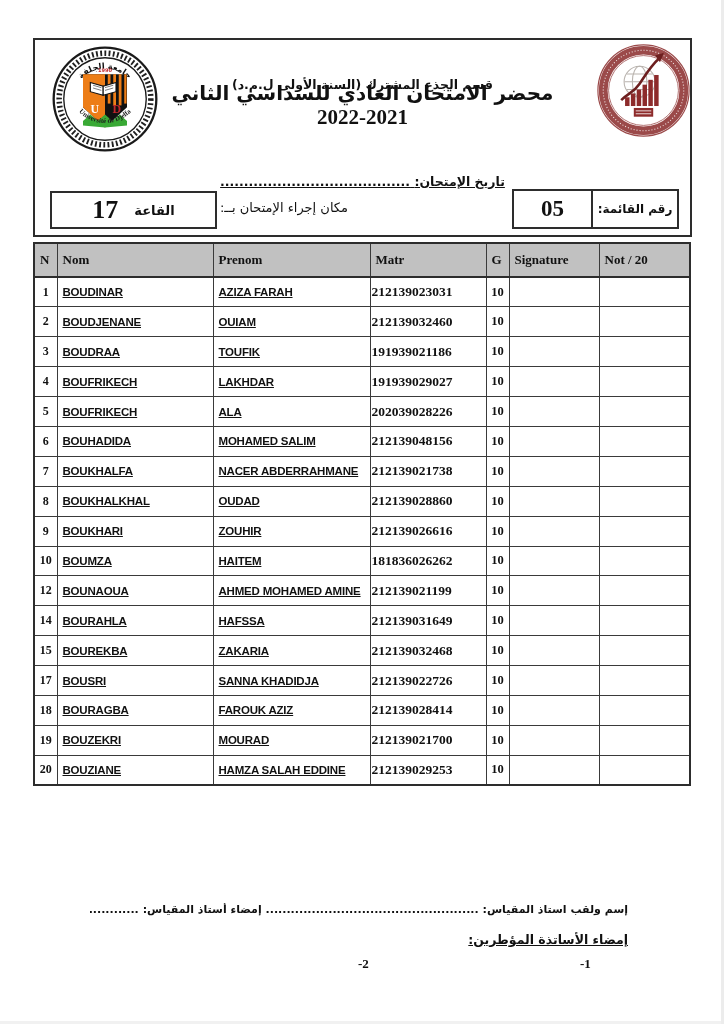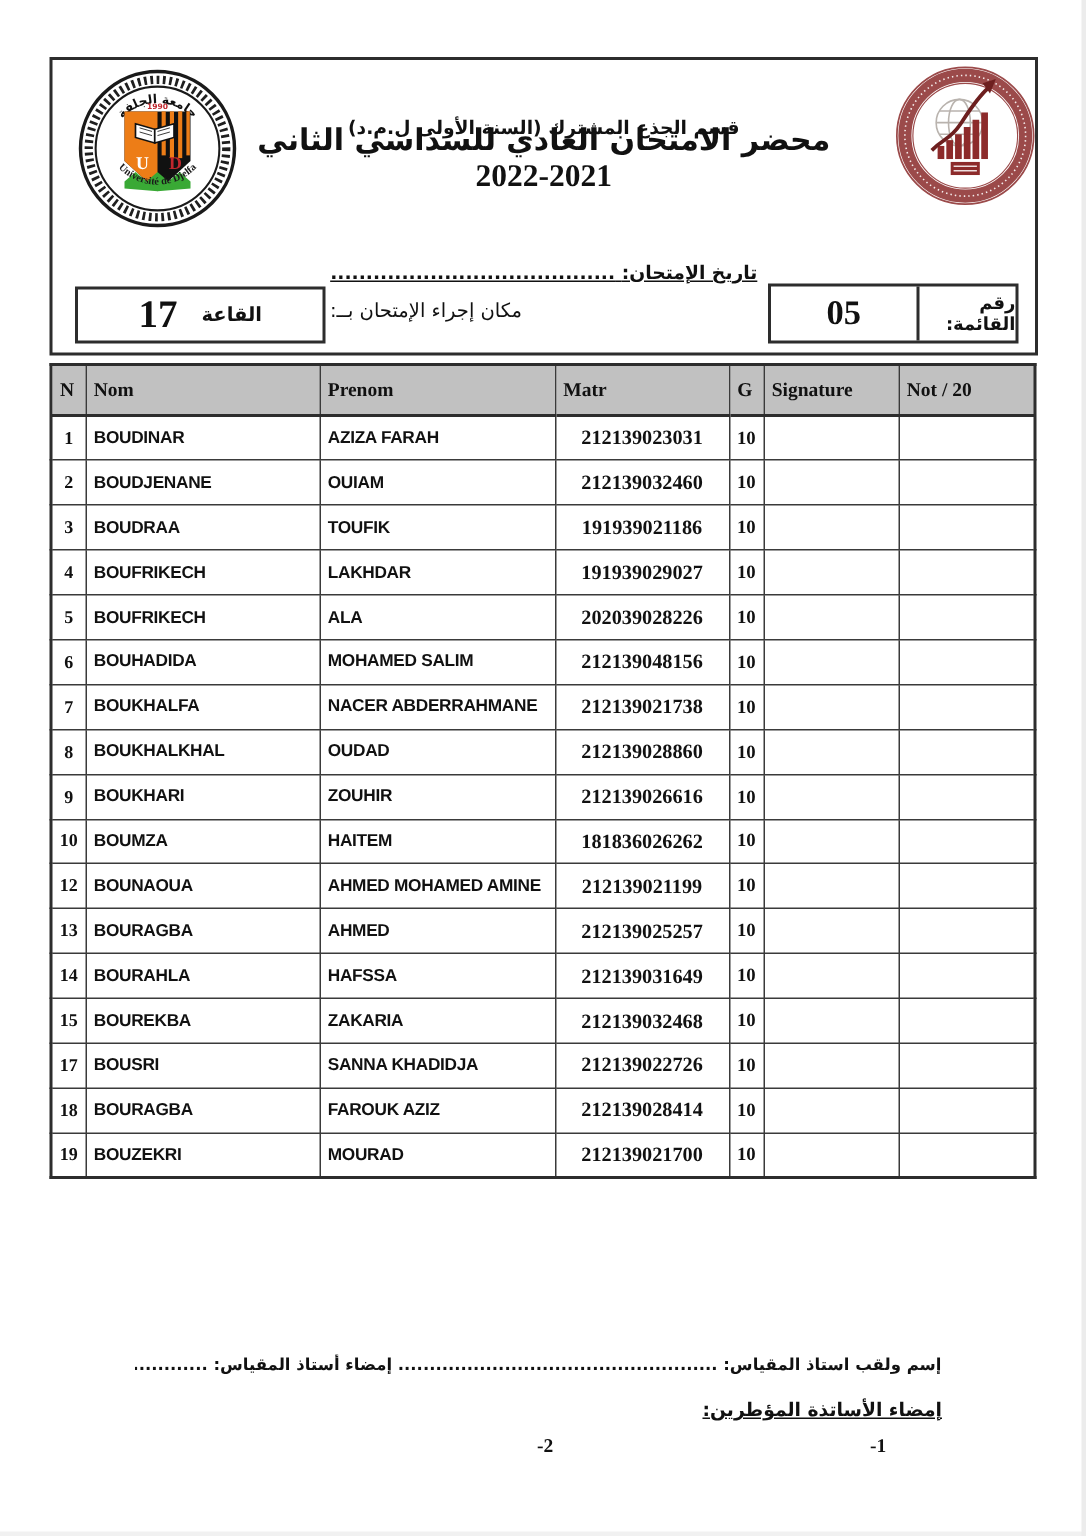--- a/index.html
+++ b/index.html
@@ -37,21 +37,21 @@
   .place-label{
     position:absolute;left:180px;top:160px;width:138px;
     direction:rtl;text-align:center;font-weight:normal;font-size:13px;
   }
   .list-box{
     position:absolute;left:477px;top:149px;width:167px;height:40px;
     border:2px solid #2d2d2d;box-sizing:border-box;
     display:flex;direction:rtl;align-items:stretch;
   }
   .list-label{
-    width:66px;border-left:2px solid #2d2d2d;box-sizing:border-box;
+    width:86px;border-left:2px solid #2d2d2d;box-sizing:border-box;
     display:flex;align-items:center;justify-content:center;
     font-weight:bold;font-size:12px;direction:rtl;
   }
   .list-num{
     flex:1;display:flex;align-items:center;justify-content:center;
     font-family:"Liberation Serif","DejaVu Serif",serif;font-weight:bold;font-size:23px;
   }
   
   table.students{
     position:absolute;left:33px;top:242px;width:656px;
@@ -65,23 +65,23 @@
     background:#c1c1c1;height:34px;font-size:13px;font-weight:bold;
     text-align:left;padding:0 0 0 5px;border-bottom:2px solid #2d2d2d;
   }
   table.students{border:2px solid #2d2d2d;}
   th.c-n,th.c-g,th.c-matr{text-align:center;padding:0;}
   table.students td{height:29.9px;}
   .td-n{font-size:12px;font-weight:bold;text-align:center;}
   .td-nom,.td-prenom{
     font-family:"Liberation Sans","DejaVu Sans",sans-serif;
     font-weight:bold;font-size:11.5px;letter-spacing:-0.2px;
-    text-align:left;padding-left:5px;
-  }
-  .td-matr{font-size:13.5px;font-weight:bold;text-align:center;}
+    text-align:left;padding-left:5px;text-decoration:underline;
+  }
+  .td-matr{font-size:13.5px;font-weight:bold;text-align:left;}
   .td-g{font-size:12.5px;font-weight:bold;text-align:center;}
   
   .footer-line{
     position:absolute;left:90px;right:96px;top:903px;
     direction:rtl;text-align:right;font-weight:bold;font-size:11px;
     white-space:nowrap;overflow:hidden;
   }
   .proctors-heading{
     position:absolute;right:96px;top:932px;
     direction:rtl;font-weight:bold;font-size:12.5px;text-decoration:underline;
@@ -290,29 +290,20 @@
         <tr>
           <td class="td-n">12</td>
           <td class="td-nom">BOUNAOUA</td>
           <td class="td-prenom">AHMED MOHAMED AMINE</td>
           <td class="td-matr">212139021199</td>
           <td class="td-g">10</td>
           <td class="td-sig"></td>
           <td class="td-note"></td>
         </tr>
         <tr>
-          <td class="td-n">13</td>
-          <td class="td-nom">BOURAGBA</td>
-          <td class="td-prenom">AHMED</td>
-          <td class="td-matr">212139025257</td>
-          <td class="td-g">10</td>
-          <td class="td-sig"></td>
-          <td class="td-note"></td>
-        </tr>
-        <tr>
           <td class="td-n">14</td>
           <td class="td-nom">BOURAHLA</td>
           <td class="td-prenom">HAFSSA</td>
           <td class="td-matr">212139031649</td>
           <td class="td-g">10</td>
           <td class="td-sig"></td>
           <td class="td-note"></td>
         </tr>
         <tr>
           <td class="td-n">15</td>
@@ -339,20 +330,29 @@
           <td class="td-matr">212139028414</td>
           <td class="td-g">10</td>
           <td class="td-sig"></td>
           <td class="td-note"></td>
         </tr>
         <tr>
           <td class="td-n">19</td>
           <td class="td-nom">BOUZEKRI</td>
           <td class="td-prenom">MOURAD</td>
           <td class="td-matr">212139021700</td>
+          <td class="td-g">10</td>
+          <td class="td-sig"></td>
+          <td class="td-note"></td>
+        </tr>
+        <tr>
+          <td class="td-n">20</td>
+          <td class="td-nom">BOUZIANE</td>
+          <td class="td-prenom">HAMZA SALAH EDDINE</td>
+          <td class="td-matr">212139029253</td>
           <td class="td-g">10</td>
           <td class="td-sig"></td>
           <td class="td-note"></td>
         </tr>
       </tbody>
   </table>
 
   <div class="footer-line" dir="rtl">
     <span>إسم ولقب استاذ المقياس:</span>
     <span>...................................................</span>

